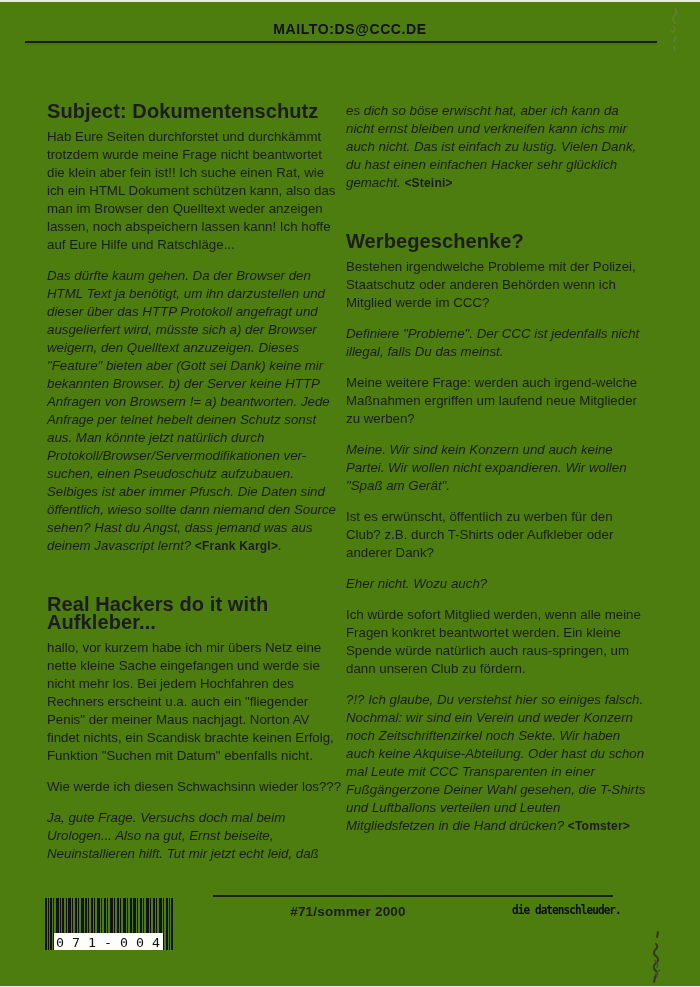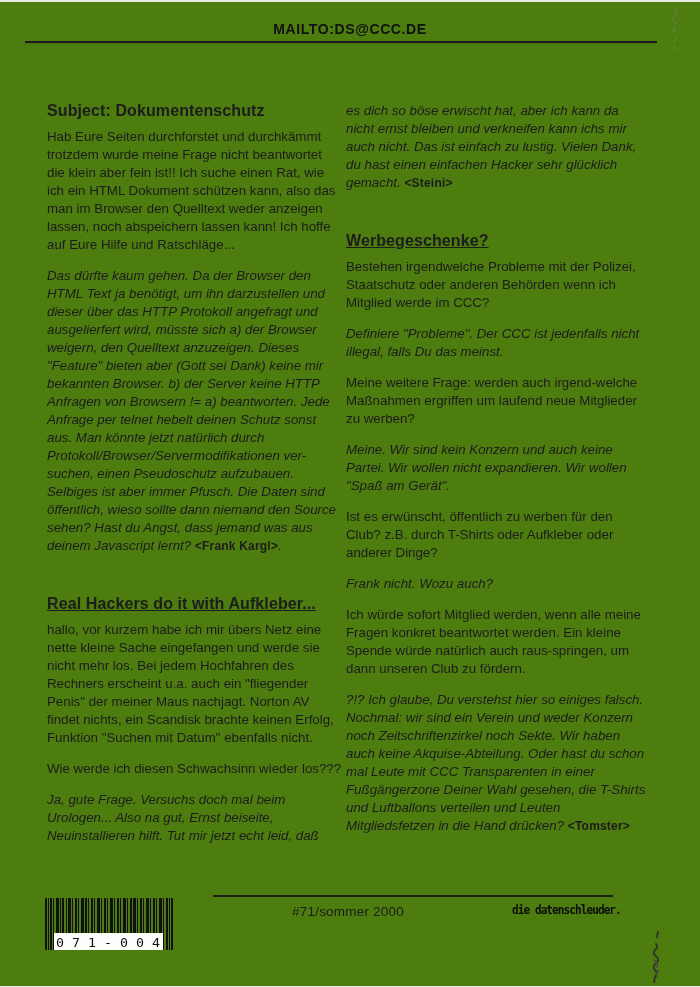--- a/index.html
+++ b/index.html
@@ -16,31 +16,31 @@
   .head-rule {
     position:absolute; top:39px; left:25px; width:632px; height:2px;
     background:#1a1a1a; box-shadow:0 2px 2px rgba(0,0,0,0.07);
   }
   
   .col { position:absolute; top:100px; font-size:13.3px; line-height:18px; text-align:left; }
   .col-left  { left:47px;  width:295px; }
   .col-right { left:346px; width:303px; }
   .block { margin:0 0 13px 0; }
   .head2 {
-    font-size:16px; font-weight:bold; line-height:18px;
+    font-size:20px; font-weight:bold; line-height:18px;
     margin:0 0 8px 0; letter-spacing:0.1px;
   }
-  .section-head { margin-top:40px;text-decoration:underline; }
+  .section-head { margin-top:40px; }
   .reply { font-style:italic; }
   .author { font-style:normal; font-weight:bold; font-size:12px; letter-spacing:0.2px; }
   
   .foot-rule { position:absolute; top:893px; left:213px; width:400px; height:2px; background:#1c1c1c; }
   .issue {
     position:absolute; top:902px; left:248px; width:200px; text-align:center;
-    font-size:13.5px; font-weight:normal; letter-spacing:0.2px;
+    font-size:13.5px; font-weight:bold; letter-spacing:0.2px;
   }
   .magazine-logo {
     position:absolute; top:901px; left:512px; width:110px;
     font-family:"DejaVu Sans Mono", monospace; font-weight:bold; font-size:12px;
     letter-spacing:-1px; transform:scaleX(0.92); transform-origin:left top;
     white-space:nowrap; color:#0d0d0d;
   }
   .barcode-wrap { position:absolute; top:896px; left:45px; width:128px; height:54px;text-decoration:underline; }
   .artifact-top { position:absolute; top:2px;  left:662px; opacity:0.45; }
   .artifact-bottom { position:absolute; top:928px; left:644px; opacity:0.85; }
@@ -63,22 +63,22 @@
     <p class="block reply">Ja, gute Frage. Versuchs doch mal beim Urologen... Also na gut, Ernst beiseite, Neuinstallieren hilft. Tut mir jetzt echt leid, daß</p>
   </div>
 
   <div class="col col-right">
     <p class="block reply"><span>es dich so böse erwischt hat, aber ich kann da nicht ernst bleiben und verkneifen kann ichs mir auch nicht. Das ist einfach zu lustig. Vielen Dank, du hast einen einfachen Hacker sehr glücklich gemacht. </span><span class="author">&lt;Steini&gt;</span></p>
     <h3 class="head2 section-head">Werbegeschenke?</h3>
     <p class="block">Bestehen irgendwelche Probleme mit der Polizei, Staatschutz oder anderen Behörden wenn ich Mitglied werde im CCC?</p>
     <p class="block reply">Definiere "Probleme". Der CCC ist jedenfalls nicht illegal, falls Du das meinst.</p>
     <p class="block">Meine weitere Frage: werden auch irgend-welche Maßnahmen ergriffen um laufend neue Mitglieder zu werben?</p>
     <p class="block reply">Meine. Wir sind kein Konzern und auch keine Partei. Wir wollen nicht expandieren. Wir wollen "Spaß am Gerät".</p>
-    <p class="block">Ist es erwünscht, öffentlich zu werben für den Club? z.B. durch T-Shirts oder Aufkleber oder anderer Dinge?</p>
-    <p class="block reply">Frank nicht. Wozu auch?</p>
+    <p class="block">Ist es erwünscht, öffentlich zu werben für den Club? z.B. durch T-Shirts oder Aufkleber oder anderer Dank?</p>
+    <p class="block reply">Eher nicht. Wozu auch?</p>
     <p class="block">Ich würde sofort Mitglied werden, wenn alle meine Fragen konkret beantwortet werden. Ein kleine Spende würde natürlich auch raus-springen, um dann unseren Club zu fördern.</p>
     <p class="block reply"><span>?!? Ich glaube, Du verstehst hier so einiges falsch. Nochmal: wir sind ein Verein und weder Konzern noch Zeitschriftenzirkel noch Sekte. Wir haben auch keine Akquise-Abteilung. Oder hast du schon mal Leute mit CCC Transparenten in einer Fußgängerzone Deiner Wahl gesehen, die T-Shirts und Luftballons verteilen und Leuten Mitgliedsfetzen in die Hand drücken? </span><span class="author">&lt;Tomster&gt;</span></p>
   </div>
 
   <div class="foot-rule"></div>
 
   <div class="barcode-wrap">
     <svg width="128" height="54" viewBox="0 0 128 54">
       <g fill="#111">
         <rect x="0" y="0" width="2" height="52"></rect>

